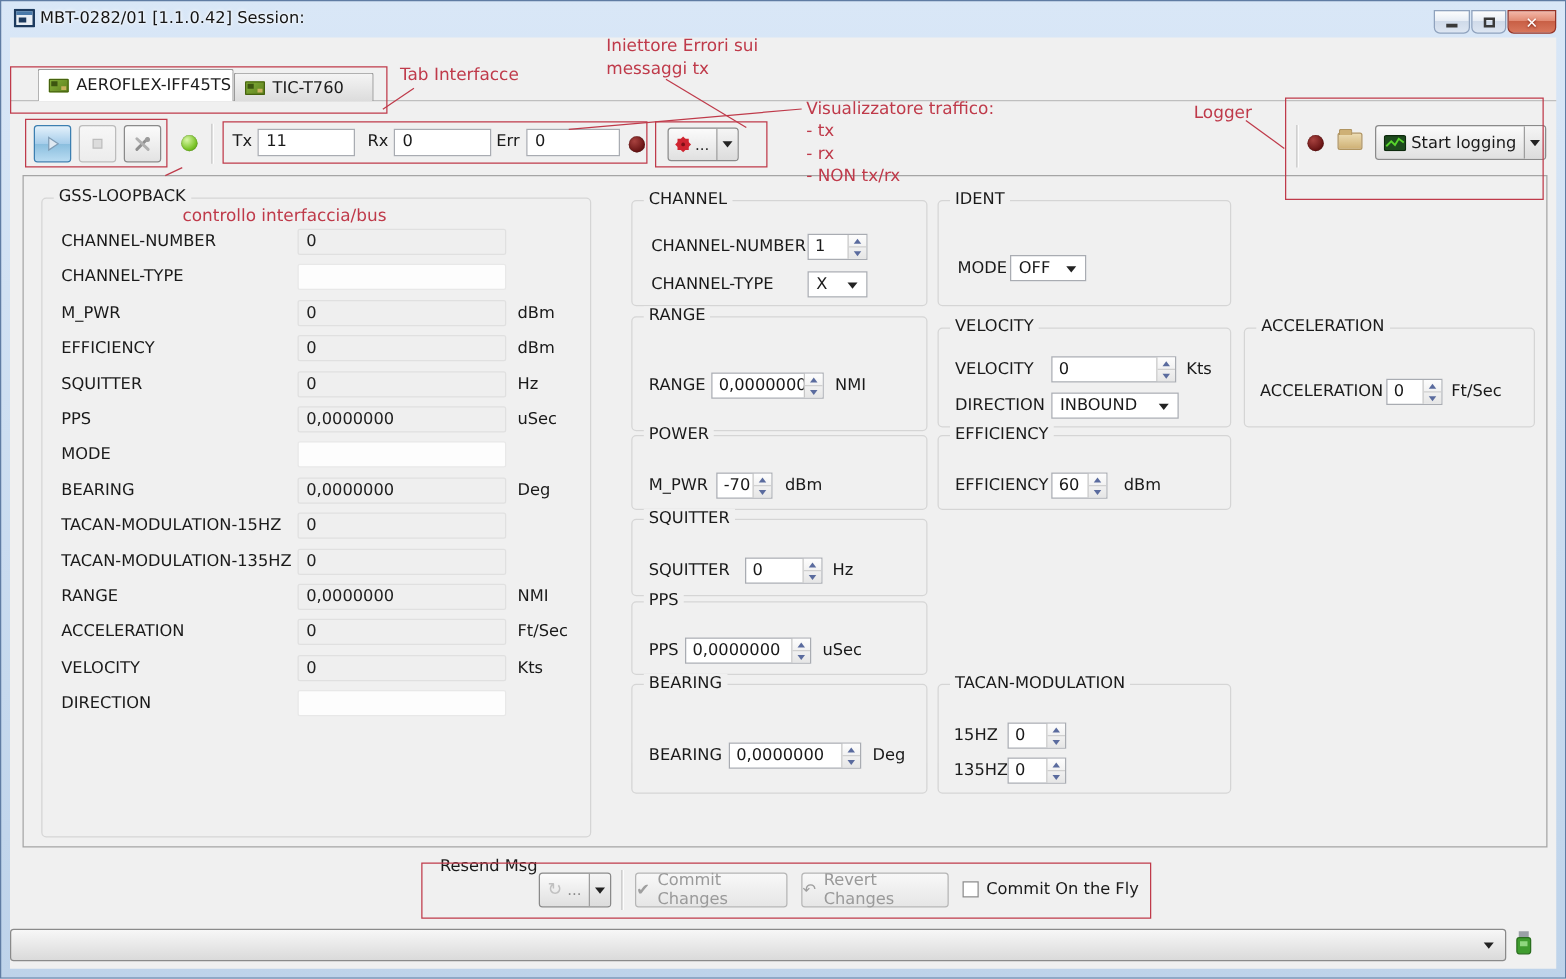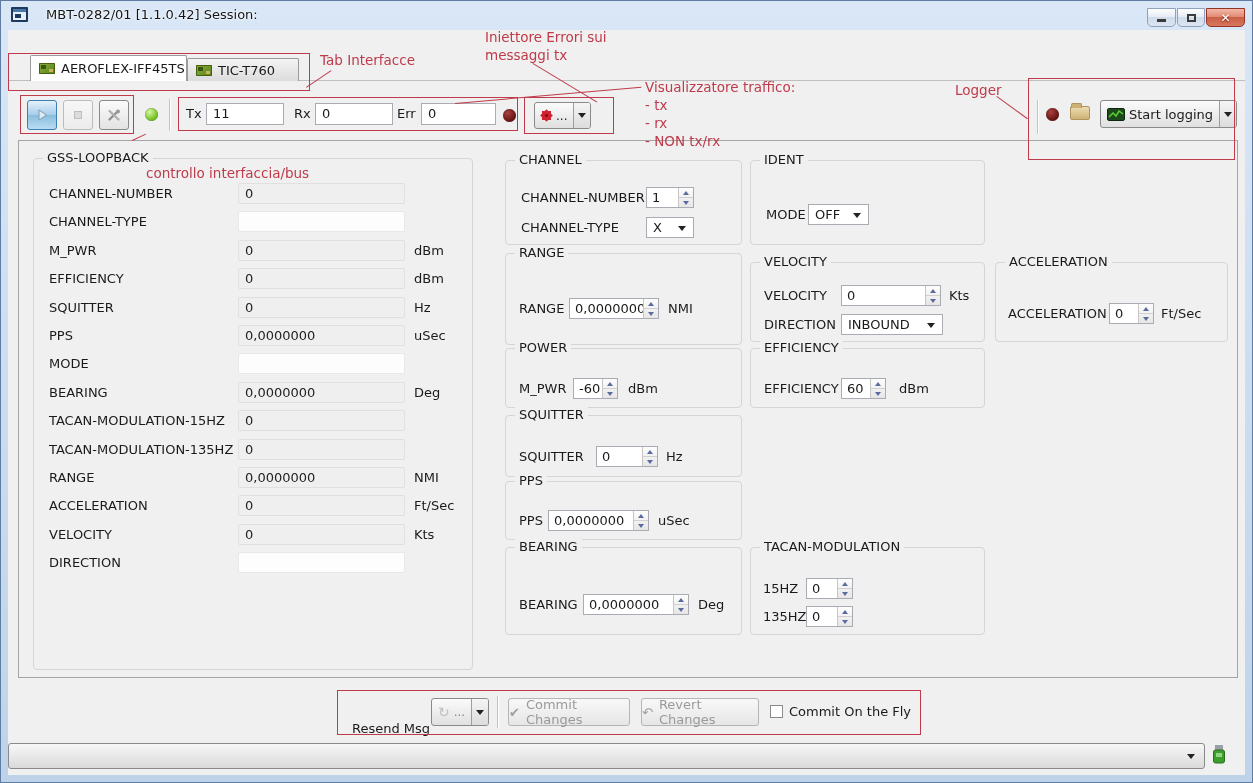--- a/index.html
+++ b/index.html
@@ -7,21 +7,21 @@
     --bg:#f0f0f0;
     --accent:#3c7fb1;
   }
   *{box-sizing:border-box;margin:0;padding:0;}
   body{font-family:"DejaVu Sans","Liberation Sans",sans-serif;font-size:13px;color:#1a1a1a;}
   .window{position:relative;width:1253px;height:783px;overflow:hidden;
     background:linear-gradient(#d9e7f7,#bed3ea);
     box-shadow:inset 0 0 0 1px #5f7ca3;}
   
   .titlebar{position:absolute;left:0;top:0;width:1253px;height:30px;}
-  .title-text{position:absolute;left:46px;top:7px;font-size:13px;color:#151515;text-shadow:0 0 4px #fff,0 0 2px #fff;}
+  .title-text{position:absolute;left:32px;top:7px;font-size:13px;color:#151515;text-shadow:0 0 4px #fff,0 0 2px #fff;}
   .app-icon{position:absolute;left:11px;top:7px;width:17px;height:15px;}
   .cap-btn{position:absolute;top:8px;height:19px;border:1px solid #8fa2bd;border-radius:0 0 5px 5px;
     background:linear-gradient(#fdfdfd,#e7edf5 45%,#cfdae9 46%,#dde6f2);display:flex;align-items:center;justify-content:center;}
   .cap-btn.close{background:linear-gradient(#f3b8a9,#e28b74 45%,#c85f45 46%,#d8775d);border-color:#953326;color:#fff;font-weight:bold;font-size:12px;text-shadow:0 1px 2px #7c2114;}
   .glyph-min{width:9px;height:3px;background:#3a3a3a;margin-top:6px;}
   .glyph-max{width:9px;height:8px;border:2px solid #3a3a3a;background:transparent;}
   
   .content{position:absolute;left:8px;top:30px;width:1237px;height:745px;background:var(--bg);}
   
   .menubar{position:absolute;left:8px;top:32px;height:22px;display:flex;align-items:center;padding-left:7px;gap:2px;}
@@ -329,21 +329,21 @@
           <span class="down"></span>
         </span>
     </div>
     <span class="unit" style="left:165px;top:43px;">Ft/Sec</span>
   </div>
 
   <div class="groupbox" style="left:505px;top:348px;width:237px;height:60px;">
     <span class="gb-title">POWER</span>
     <span class="lbl" style="left:13px;top:32px;">M_PWR</span>
     <div class="spin" style="left:67px;top:29px;width:45px;">
-      <span class="val">-60</span>
+      <span class="val">-70</span>
       <span class="arrows">
           <span class="up"></span>
           <span class="down"></span>
         </span>
     </div>
     <span class="unit" style="left:122px;top:32px;">dBm</span>
   </div>
 
   <div class="groupbox" style="left:750px;top:348px;width:235px;height:60px;">
     <span class="gb-title">EFFICIENCY</span>
@@ -433,21 +433,21 @@
   <span class="annot" style="left:645px;top:133px;">- NON tx/rx</span>
   <span class="annot" style="left:955px;top:82px;">Logger</span>
   <span class="annot" style="left:146px;top:133px;margin-top:32px;">controllo interfaccia/bus</span>
 
   <div class="rline" style="left:306px;top:87px;width:30px;transform:rotate(-34deg);"></div>
   <div class="rline" style="left:533px;top:63px;width:75px;transform:rotate(31deg);"></div>
   <div class="rline" style="left:455px;top:103px;width:187px;transform:rotate(-5deg);"></div>
   <div class="rline" style="left:997px;top:96px;width:38px;transform:rotate(36deg);"></div>
   <div class="rline" style="left:132px;top:140px;width:15px;transform:rotate(-25deg);"></div>
 
-  <span style="position:absolute;left:352px;top:721px;font-size:13px;">Resend Msg</span>
+  <span style="position:absolute;left:352px;top:686px;font-size:13px;">Resend Msg</span>
   <div class="split-btn" style="left:431px;top:698px;height:28px;">
     <div class="split-main">
       <span style="color:#c0c0c0;font-size:14px;">↻</span>
       <span class="dots" style="color:#8a8a8a;">...</span>
     </div>
     <div class="split-arrow">
         <span class="dn-arrow"></span>
       </div>
   </div>
   <div class="vsep" style="left:497px;top:696px;height:32px;"></div>

